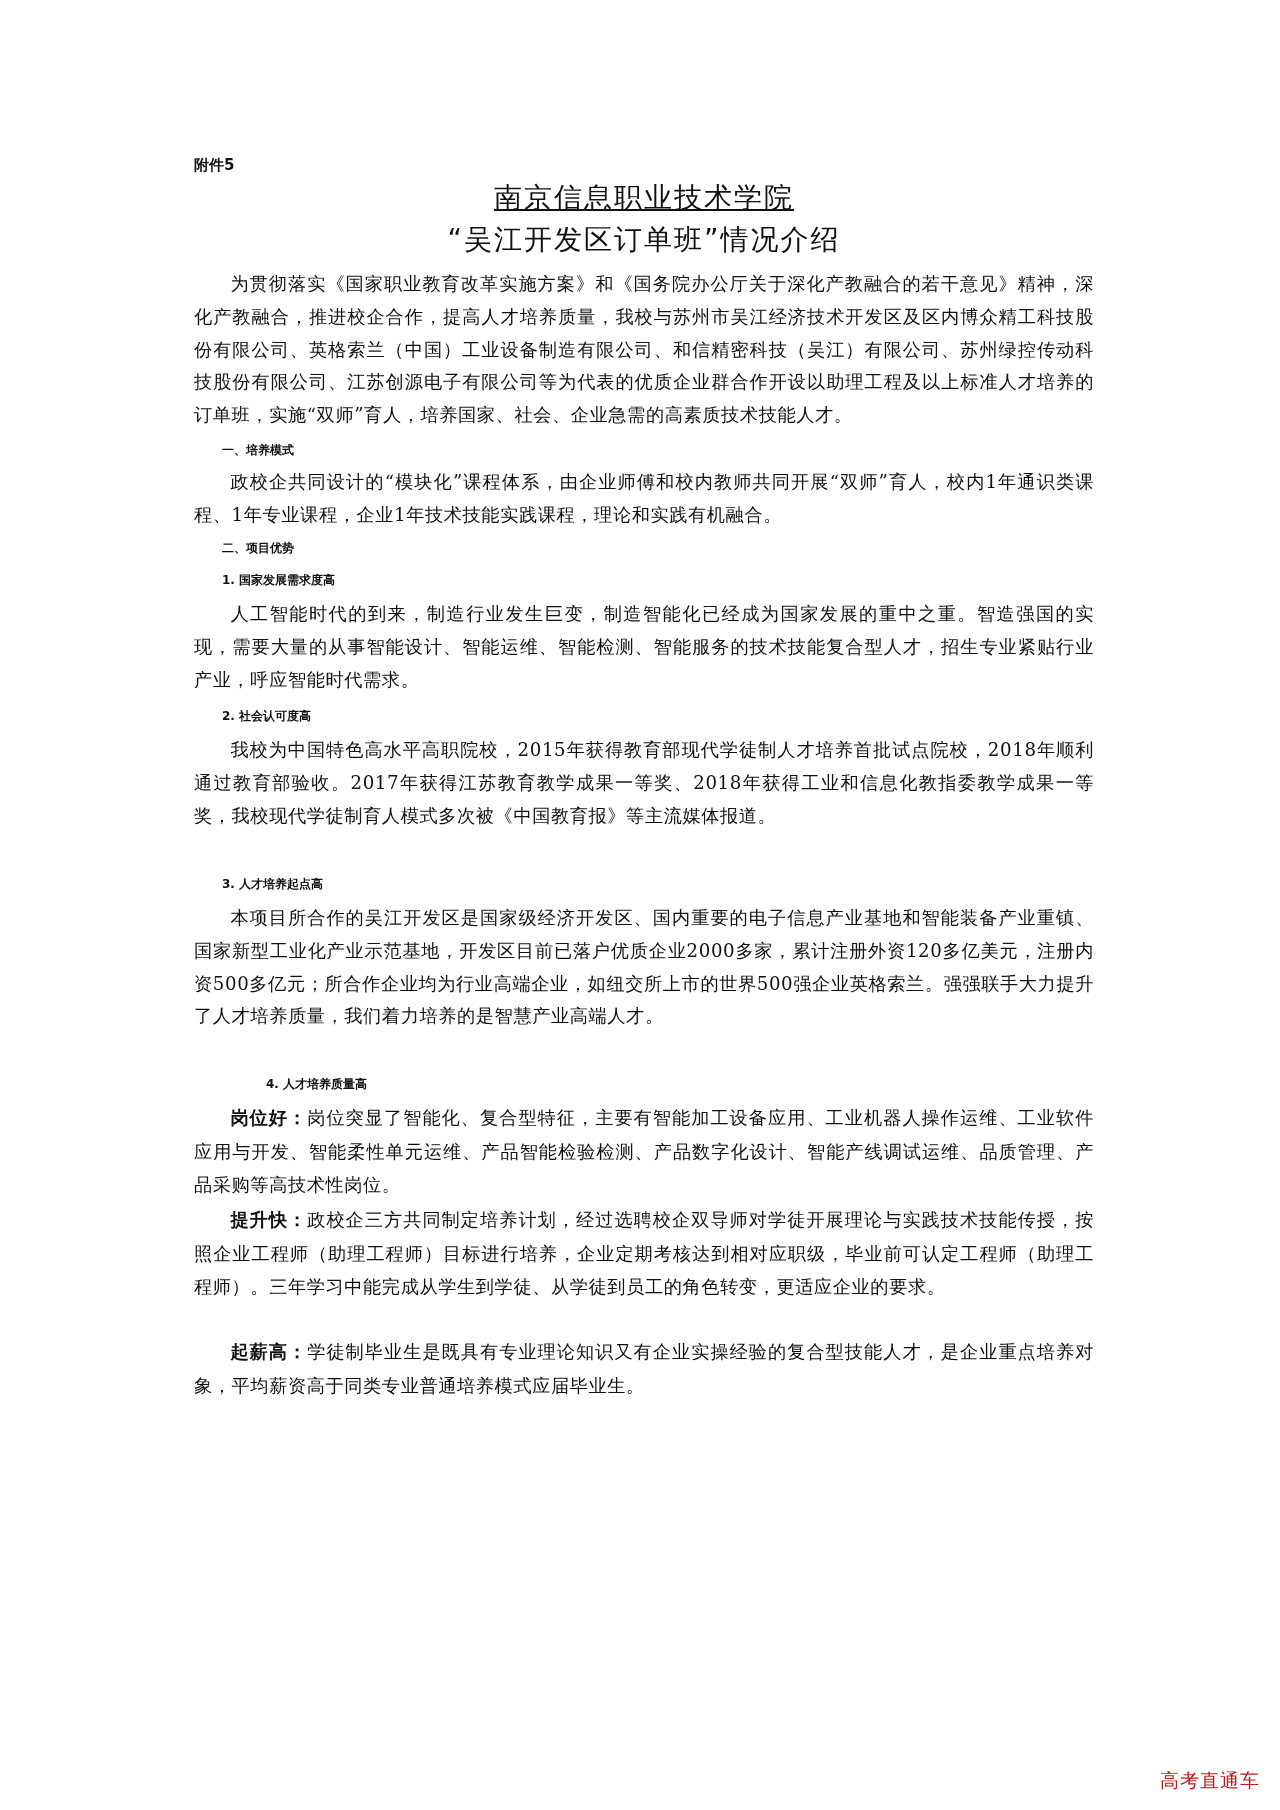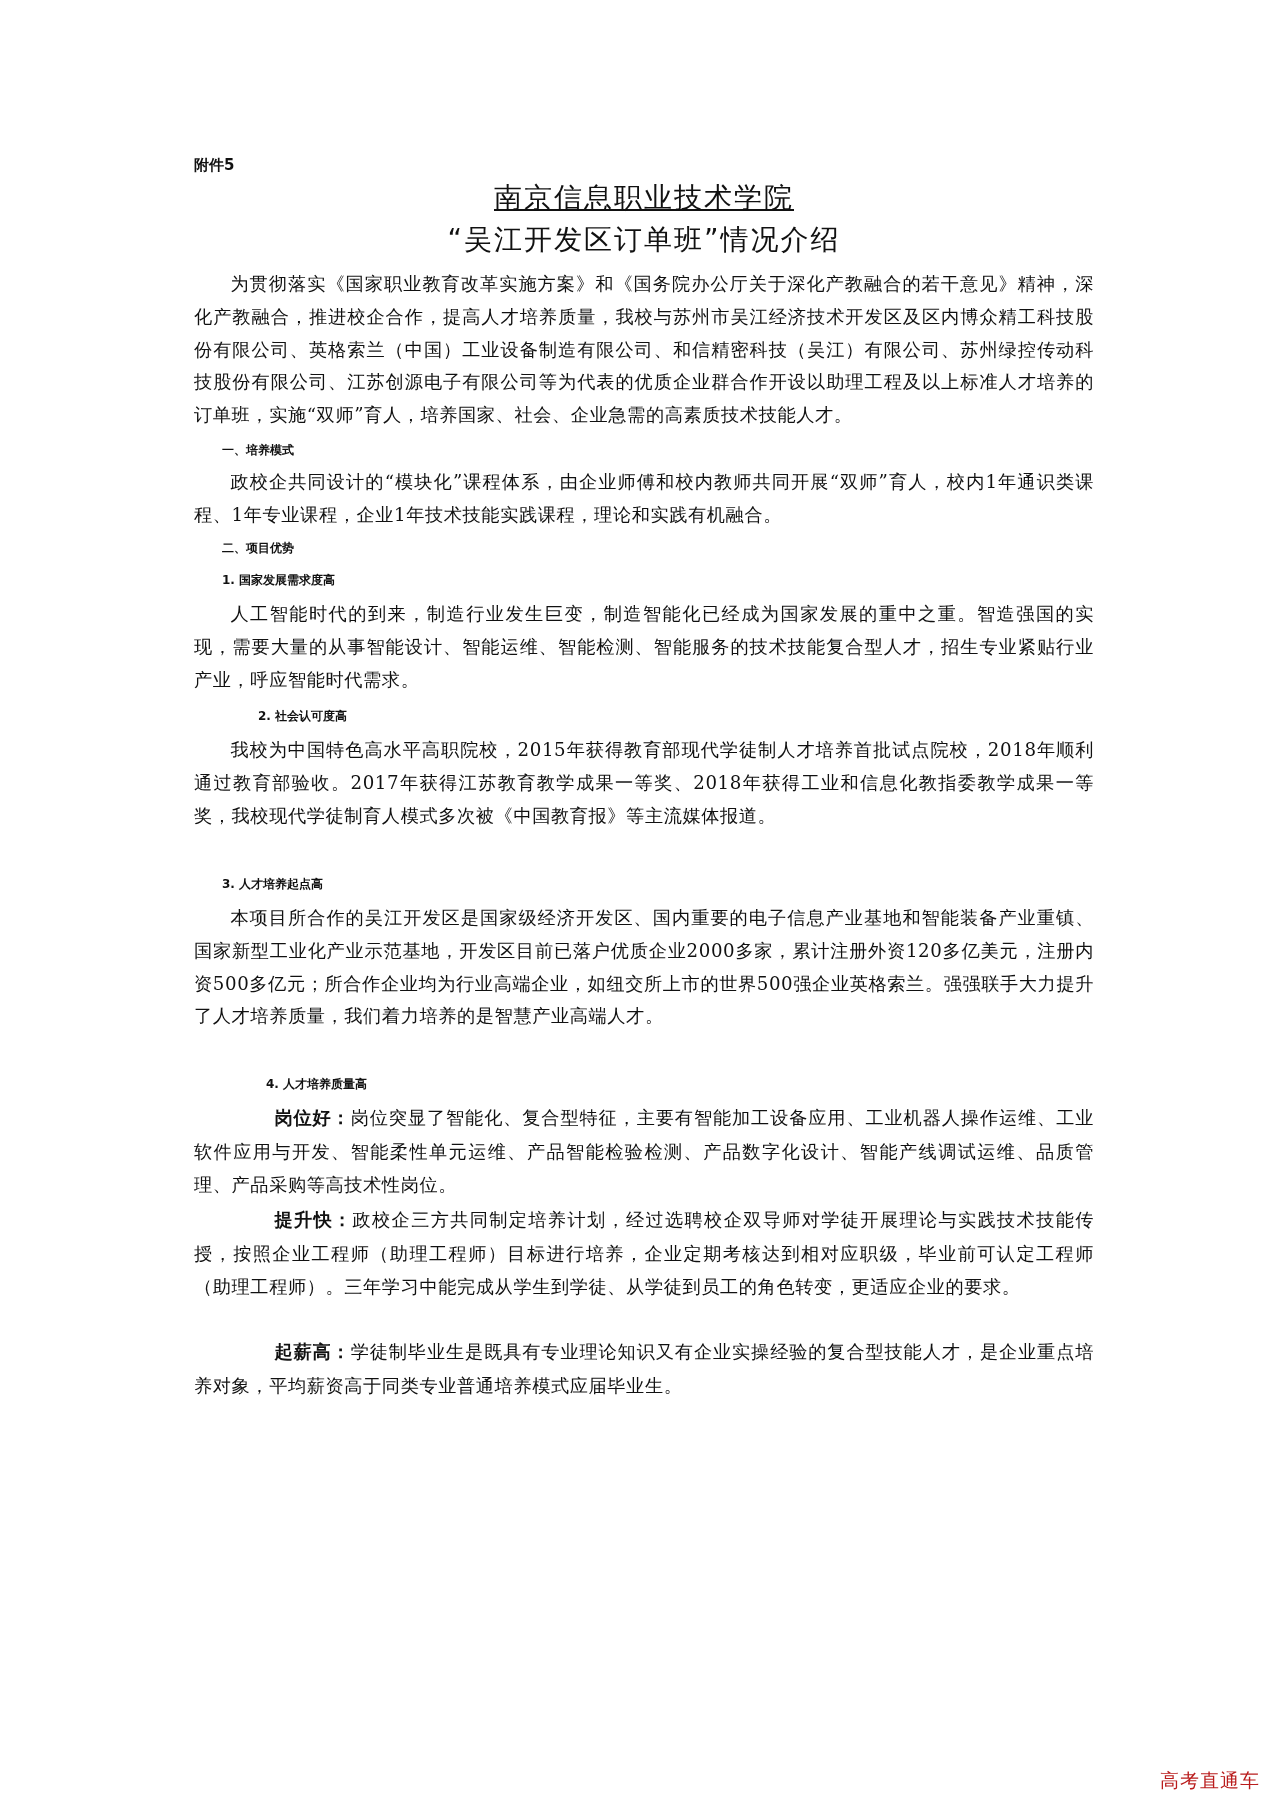--- a/index.html
+++ b/index.html
@@ -56,21 +56,20 @@
       position: absolute;
       left: 28px;
       font-size: 12px;
       font-weight: bold;
       font-family: "DejaVu Sans", "Liberation Sans", sans-serif;
       line-height: 28px;
     }
     .lead {
       font-weight: bold;
       font-family: Liberation Mono, monospace;
-      margin-left: 44px;
     }
     .watermark {
       position: absolute;
       right: 20px;
       top: 1768px;
       font-size: 19px;
       color: #b91c1c;
       font-family: Liberation Serif, serif;
       letter-spacing: 1px;
     }
@@ -88,21 +87,21 @@
   <div class="block para" style="top:268px;">为贯彻落实《国家职业教育改革实施方案》和《国务院办公厅关于深化产教融合的若干意见》精神，深化产教融合，推进校企合作，提高人才培养质量，我校与苏州市吴江经济技术开发区及区内博众精工科技股份有限公司、英格索兰（中国）工业设备制造有限公司、和信精密科技（吴江）有限公司、苏州绿控传动科技股份有限公司、江苏创源电子有限公司等为代表的优质企业群合作开设以助理工程及以上标准人才培养的订单班，实施“双师”育人，培养国家、社会、企业急需的高素质技术技能人才。</div>
 
   <div class="heading" style="top:436px;">一、培养模式</div>
   <div class="block para" style="top:466px;">政校企共同设计的“模块化”课程体系，由企业师傅和校内教师共同开展“双师”育人，校内1年通识类课程、1年专业课程，企业1年技术技能实践课程，理论和实践有机融合。</div>
 
   <div class="heading" style="top:534px;">二、项目优势</div>
 
   <div class="heading" style="top:566px;">1. 国家发展需求度高</div>
   <div class="block para" style="top:598px;">人工智能时代的到来，制造行业发生巨变，制造智能化已经成为国家发展的重中之重。智造强国的实现，需要大量的从事智能设计、智能运维、智能检测、智能服务的技术技能复合型人才，招生专业紧贴行业产业，呼应智能时代需求。</div>
 
-  <div class="heading" style="top:702px;margin-left:36px;">2. 社会认可度高</div>
+  <div class="heading" style="top:702px;">2. 社会认可度高</div>
   <div class="block para" style="top:734px;">我校为中国特色高水平高职院校，2015年获得教育部现代学徒制人才培养首批试点院校，2018年顺利通过教育部验收。2017年获得江苏教育教学成果一等奖、2018年获得工业和信息化教指委教学成果一等奖，我校现代学徒制育人模式多次被《中国教育报》等主流媒体报道。</div>
 
   <div class="heading" style="top:870px;">3. 人才培养起点高</div>
   <div class="block para" style="top:902px;">本项目所合作的吴江开发区是国家级经济开发区、国内重要的电子信息产业基地和智能装备产业重镇、国家新型工业化产业示范基地，开发区目前已落户优质企业2000多家，累计注册外资120多亿美元，注册内资500多亿元；所合作企业均为行业高端企业，如纽交所上市的世界500强企业英格索兰。强强联手大力提升了人才培养质量，我们着力培养的是智慧产业高端人才。</div>
 
   <div class="heading" style="top:1070px;margin-left:44px;">4. 人才培养质量高</div>
 
   <div class="block para" style="top:1102px;"><span class="lead">岗位好：</span><span>岗位突显了智能化、复合型特征，主要有智能加工设备应用、工业机器人操作运维、工业软件应用与开发、智能柔性单元运维、产品智能检验检测、产品数字化设计、智能产线调试运维、品质管理、产品采购等高技术性岗位。</span></div>
 
   <div class="block para" style="top:1204px;"><span class="lead">提升快：</span><span>政校企三方共同制定培养计划，经过选聘校企双导师对学徒开展理论与实践技术技能传授，按照企业工程师（助理工程师）目标进行培养，企业定期考核达到相对应职级，毕业前可认定工程师（助理工程师）。三年学习中能完成从学生到学徒、从学徒到员工的角色转变，更适应企业的要求。</span></div>

